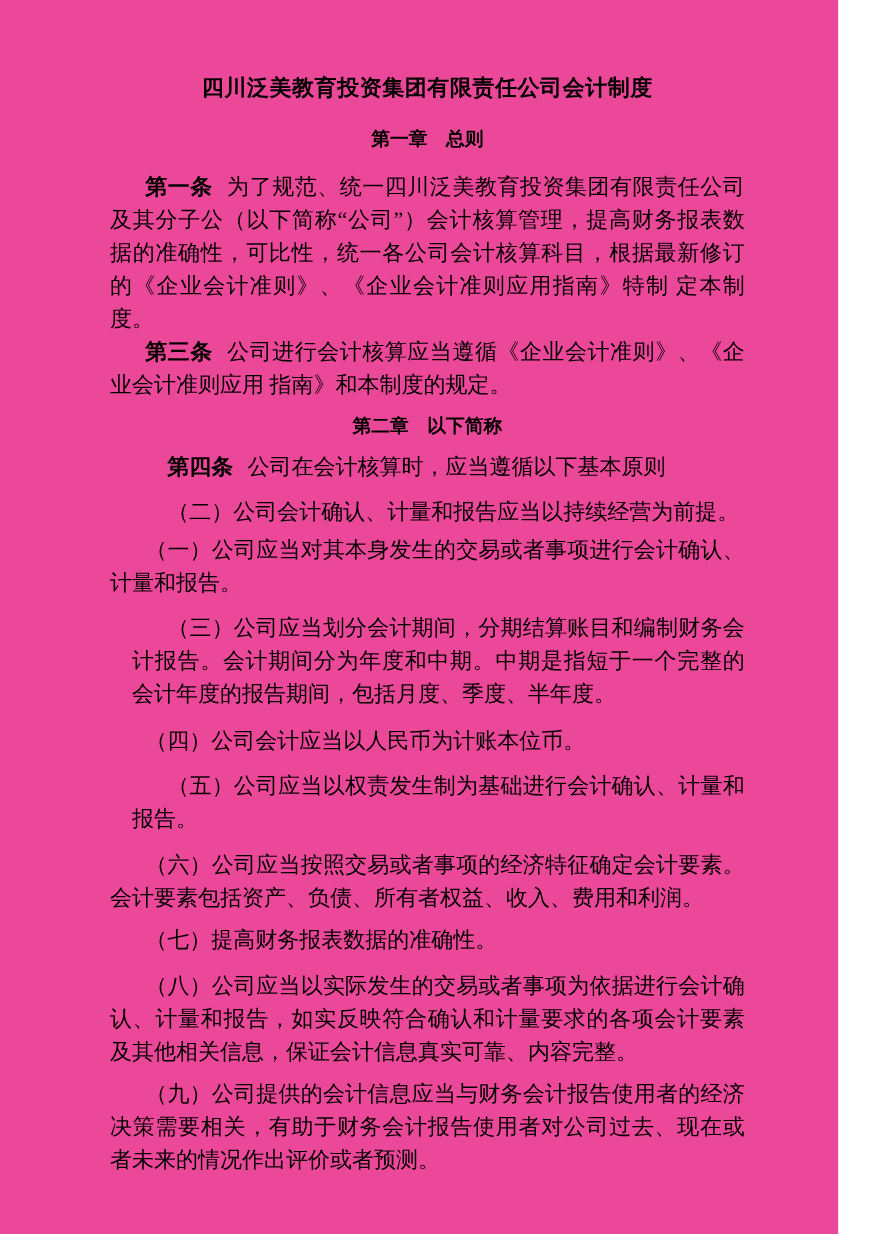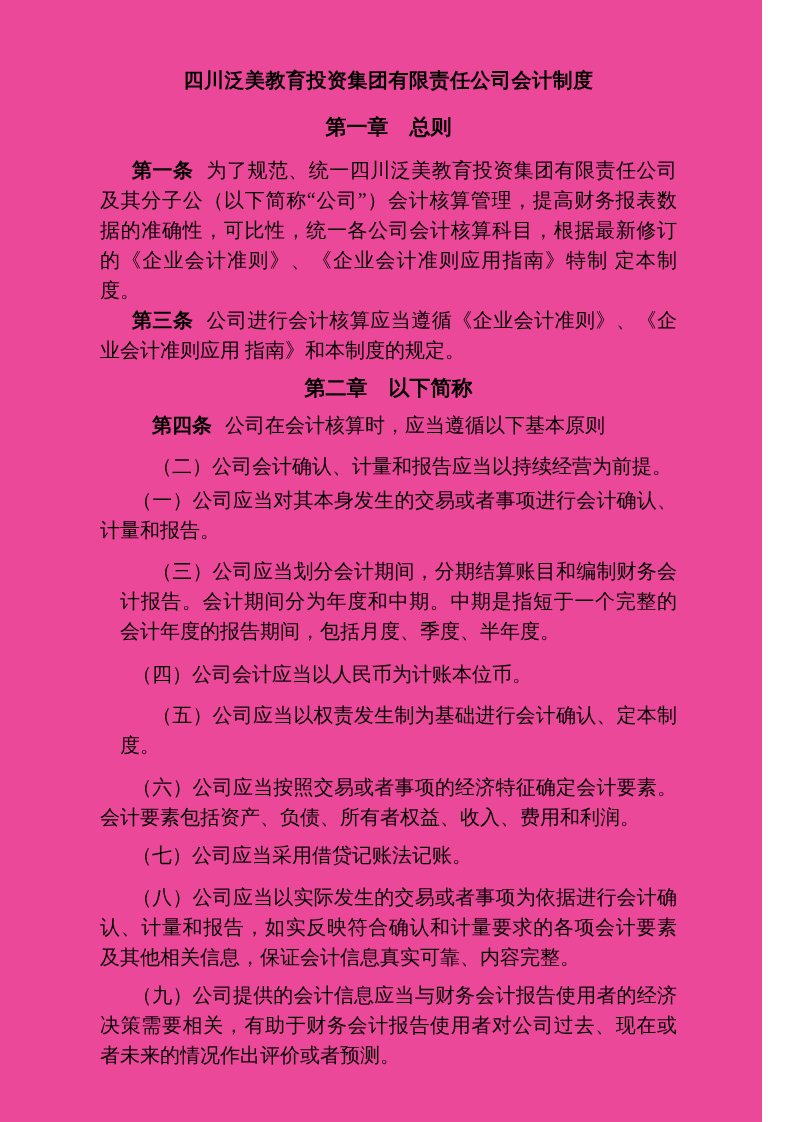--- a/index.html
+++ b/index.html
@@ -21,21 +21,21 @@
   .doc-title {
     margin: 0;
     font-size: 20px;
     line-height: 28px;
     font-weight: bold;
     text-align: center;
     letter-spacing: 0.5px;
   }
   .chapter-heading {
     margin: 0;
-    font-size: 21px;
+    font-size: 17px;
     line-height: 22px;
     font-weight: bold;
     text-align: center;
   }
   .para {
     margin: 0;
     font-size: 20px;
     line-height: 30px;
     text-align: justify;
   }
@@ -68,23 +68,23 @@
   <p class="para indent mt11"><span class="article-label">第四条</span><span>公司在会计核算时，应当遵循以下基本原则</span></p>
 
   <p class="para indent mt11">（二）公司会计确认、计量和报告应当以持续经营为前提。</p>
 
   <p class="para indent mt4">（一）公司应当对其本身发生的交易或者事项进行会计确认、计量和报告。</p>
 
   <p class="para indent mt11">（三）公司应当划分会计期间，分期结算账目和编制财务会计报告。会计期间分为年度和中期。中期是指短于一个完整的会计年度的报告期间，包括月度、季度、半年度。</p>
 
   <p class="para indent mt13">（四）公司会计应当以人民币为计账本位币。</p>
 
-  <p class="para indent mt11">（五）公司应当以权责发生制为基础进行会计确认、定本制度。</p>
+  <p class="para indent mt11">（五）公司应当以权责发生制为基础进行会计确认、计量和报告。</p>
 
   <p class="para indent mt12">（六）公司应当按照交易或者事项的经济特征确定会计要素。会计要素包括资产、负债、所有者权益、收入、费用和利润。</p>
 
-  <p class="para indent mt8">（七）公司应当采用借贷记账法记账。</p>
+  <p class="para indent mt8">（七）提高财务报表数据的准确性。</p>
 
   <p class="para indent mt12">（八）公司应当以实际发生的交易或者事项为依据进行会计确认、计量和报告，如实反映符合确认和计量要求的各项会计要素及其他相关信息，保证会计信息真实可靠、内容完整。</p>
 
   <p class="para indent mt8">（九）公司提供的会计信息应当与财务会计报告使用者的经济决策需要相关，有助于财务会计报告使用者对公司过去、现在或者未来的情况作出评价或者预测。</p>
 
 </div>
 
 </body></html>

